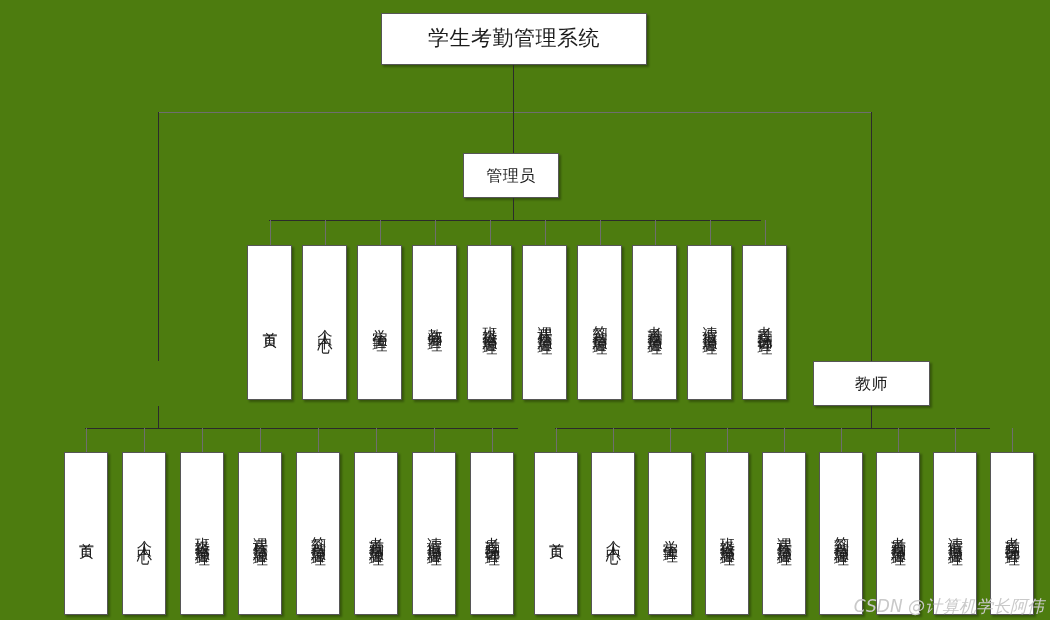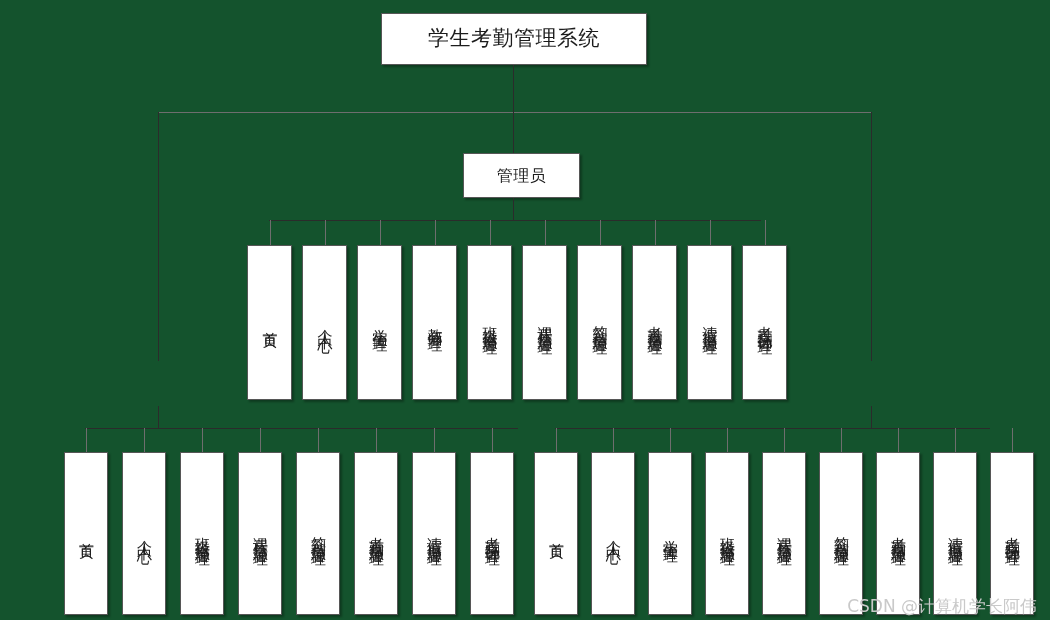--- a/index.html
+++ b/index.html
@@ -7,21 +7,21 @@
     padding: 0;
     background: #ffffff;
   }
   body {
     font-family: "DejaVu Sans", "Liberation Sans", sans-serif;
   }
   #canvas {
     position: relative;
     width: 1050px;
     height: 620px;
-    background: #14532d;
+    background: #4d7c0f;
     overflow: hidden;
   }
   
   .node {
     position: absolute;
     box-sizing: border-box;
     background: #ffffff;
     border: 1px solid #565656;
     box-shadow: 1.5px 1.5px 2px rgba(0,0,0,0.30);
     display: flex;
@@ -68,26 +68,27 @@
     position: absolute;
     width: 0;
     border-left: 1.4px solid #2b2b2b;
   }
   .vline.thin {
     border-left: 1.2px solid #6e6e6e;
   }
   
   #watermark {
     position: absolute;
-    right: 13px;
+    right: 6px;
     bottom: 2px;
     font-size: 17px;
     color: #c9c9c9;
     white-space: nowrap;
     user-select: none;
+    font-style: italic;
   }
 </style>
 </head>
 <body>
 
 <div id="canvas">
 
   <div class="node horiz" id="root-node" style="left:381px; top:13px; width:266px; height:52px;">
     <span class="label">学生考勤管理系统</span>
   </div>
@@ -95,21 +96,21 @@
   <div class="vline" style="left:513px; top:65px; height:47px;"></div>
 
   <div class="hline thin" style="left:158px; top:112px; width:714px;"></div>
 
   <div class="vline" style="left:158px; top:112px; height:249px;"></div>
 
   <div class="vline" style="left:513px; top:112px; height:41px;"></div>
 
   <div class="vline" style="left:871px; top:112px; height:249px;"></div>
 
-  <div class="node horiz role-node" style="left:463px; top:153px; width:117px; height:45px;">
+  <div class="node horiz role-node" style="left:463px; top:153px; width:96px; height:45px;">
     <span class="label">管理员</span>
   </div>
 
   <div class="vline" style="left:513px; top:198px; height:22px;"></div>
 
   <div class="hline" style="left:269px; top:220px; width:492px;"></div>
   <div id="admin-children">
       <div class="vline thin" style="left: 269.5px; top: 220px; height: 25px;"></div>
       <div class="node vert leaf-node" style="left: 247px; top: 245px; width: 45px; height: 155px;">
         <span class="label">首页</span>
@@ -147,20 +148,23 @@
         <span class="label">请假信息管理</span>
       </div>
       <div class="vline thin" style="left: 764.5px; top: 220px; height: 25px;"></div>
       <div class="node vert leaf-node" style="left: 742px; top: 245px; width: 45px; height: 155px;">
         <span class="label">考勤统计管理</span>
       </div>
     </div>
 
   <div class="vline" style="left:158px; top:406px; height:22px;"></div>
 
+  <div class="node horiz role-node" style="left:813px; top:361px; width:117px; height:45px;">
+    <span class="label">教师</span>
+  </div>
   <div class="vline" style="left:871px; top:406px; height:22px;"></div>
 
   <div class="hline" style="left:85px; top:428px; width:433px;"></div>
   <div id="student-children">
       <div class="vline thin" style="left: 86px; top: 428px; height: 24px;"></div>
       <div class="node vert leaf-node" style="left: 64px; top: 452px; width: 44px; height: 163px;">
         <span class="label">首页</span>
       </div>
       <div class="vline thin" style="left: 144px; top: 428px; height: 24px;"></div>
       <div class="node vert leaf-node" style="left: 122px; top: 452px; width: 44px; height: 163px;">

